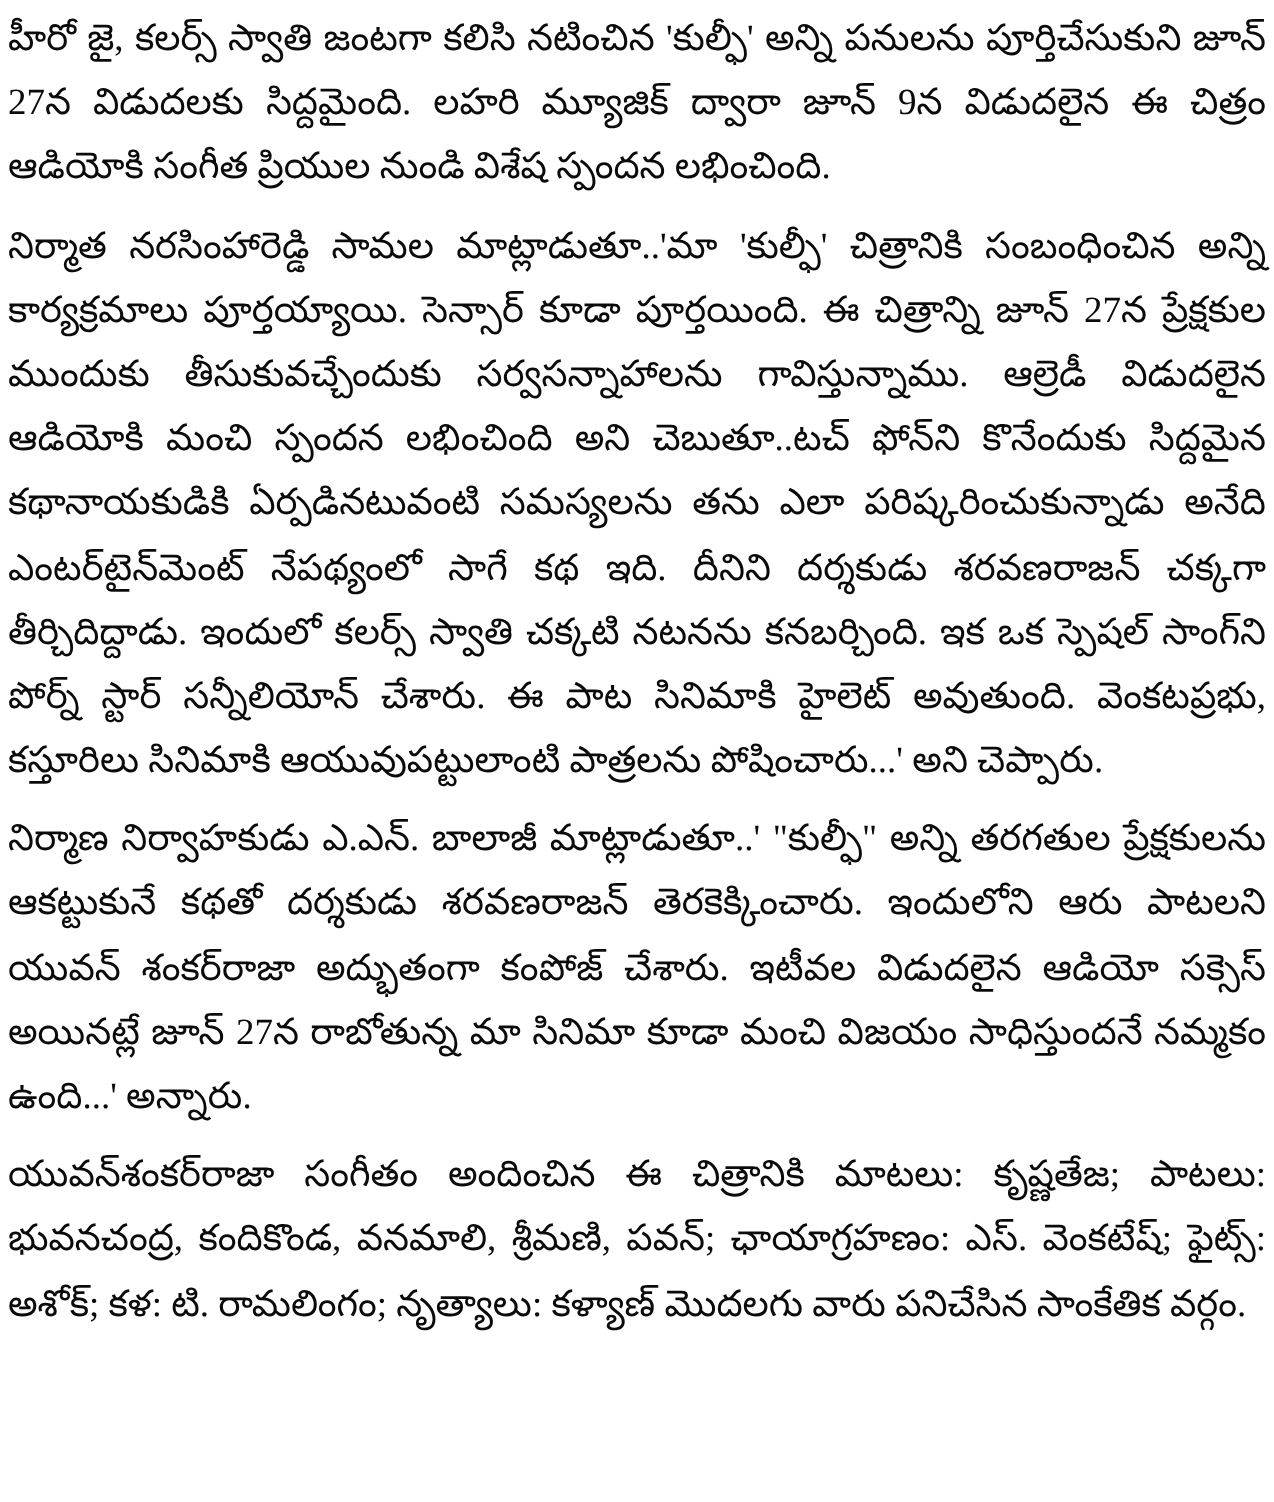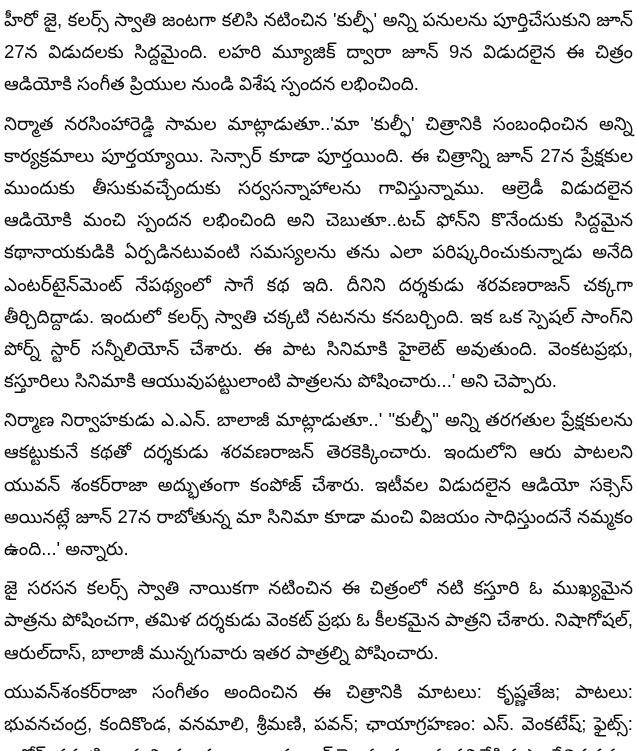--- a/index.html
+++ b/index.html
@@ -8,37 +8,36 @@
     background: #ffffff;
   }
   .page {
     box-sizing: border-box;
     width: 637px;
     height: 751px;
     background: #ffffff;
     color: #0a0a0a;
     padding: 4px 4px 6px 4px;
     overflow: hidden;
-    font-family: Liberation Sans, sans-serif;
+    font-family: Liberation Serif, serif;
     font-size: 18.5px;
     line-height: 1.74;
   }
   .para {
     margin: 0 0 7px 0;
     text-align: justify;
     text-justify: inter-word;
   }
 </style>
 </head>
 <body>
 
 <div class="page">
   <p class="para">హీరో జై, కలర్స్ స్వాతి జంటగా కలిసి నటించిన 'కుల్ఫీ' అన్ని పనులను పూర్తిచేసుకుని జూన్ 27న విడుదలకు సిద్దమైంది. లహరి మ్యూజిక్ ద్వారా జూన్ 9న విడుదలైన ఈ చిత్రం ఆడియోకి సంగీత ప్రియుల నుండి విశేష స్పందన లభించింది.</p>
 
   <p class="para">నిర్మాత నరసింహారెడ్డి సామల మాట్లాడుతూ..'మా 'కుల్ఫీ' చిత్రానికి సంబంధించిన అన్ని కార్యక్రమాలు పూర్తయ్యాయి. సెన్సార్ కూడా పూర్తయింది. ఈ చిత్రాన్ని జూన్ 27న ప్రేక్షకుల ముందుకు తీసుకువచ్చేందుకు సర్వసన్నాహాలను గావిస్తున్నాము. ఆల్రెడీ విడుదలైన ఆడియోకి మంచి స్పందన లభించింది అని చెబుతూ..టచ్ ఫోన్‌ని కొనేందుకు సిద్దమైన కథానాయకుడికి ఏర్పడినటువంటి సమస్యలను తను ఎలా పరిష్కరించుకున్నాడు అనేది ఎంటర్‌టైన్‌మెంట్ నేపథ్యంలో సాగే కథ ఇది. దీనిని దర్శకుడు శరవణరాజన్ చక్కగా తీర్చిదిద్దాడు. ఇందులో కలర్స్ స్వాతి చక్కటి నటనను కనబర్చింది. ఇక ఒక స్పెషల్ సాంగ్‌ని  పోర్న్ స్టార్ సన్నీలియోన్ చేశారు. ఈ పాట సినిమాకి హైలెట్ అవుతుంది. వెంకటప్రభు, కస్తూరిలు సినిమాకి ఆయువుపట్టులాంటి పాత్రలను పోషించారు...' అని చెప్పారు.</p>
 
   <p class="para">నిర్మాణ నిర్వాహకుడు ఎ.ఎన్. బాలాజీ మాట్లాడుతూ..' "కుల్ఫీ" అన్ని తరగతుల ప్రేక్షకులను ఆకట్టుకునే కథతో దర్శకుడు శరవణరాజన్ తెరకెక్కించారు. ఇందులోని ఆరు పాటలని యువన్ శంకర్‌రాజా అద్భుతంగా కంపోజ్ చేశారు. ఇటీవల విడుదలైన ఆడియో సక్సెస్ అయినట్లే జూన్ 27న రాబోతున్న మా సినిమా కూడా మంచి విజయం సాధిస్తుందనే నమ్మకం ఉంది...' అన్నారు.</p>
 
-  <p class="para">జై సరసన కలర్స్ స్వాతి నాయికగా నటించిన ఈ చిత్రంలో నటి కస్తూరి ఓ ముఖ్యమైన పాత్రను పోషించగా, తమిళ దర్శకుడు వెంకట్ ప్రభు ఓ కీలకమైన పాత్రని చేశారు. నిషాగోషల్, ఆరుల్‌దాస్, బాలాజీ మున్నగువారు ఇతర పాత్రల్ని పోషించారు.</p>
 
   <p class="para">యువన్‌శంకర్‌రాజా సంగీతం అందించిన ఈ చిత్రానికి మాటలు: కృష్ణతేజ; పాటలు: భువనచంద్ర, కందికొండ, వనమాలి, శ్రీమణి, పవన్; ఛాయాగ్రహణం: ఎస్. వెంకటేష్; ఫైట్స్: అశోక్; కళ: టి. రామలింగం; నృత్యాలు: కళ్యాణ్ మొదలగు వారు పనిచేసిన సాంకేతిక వర్గం.</p>
 
 </div>
 
 </body></html>

